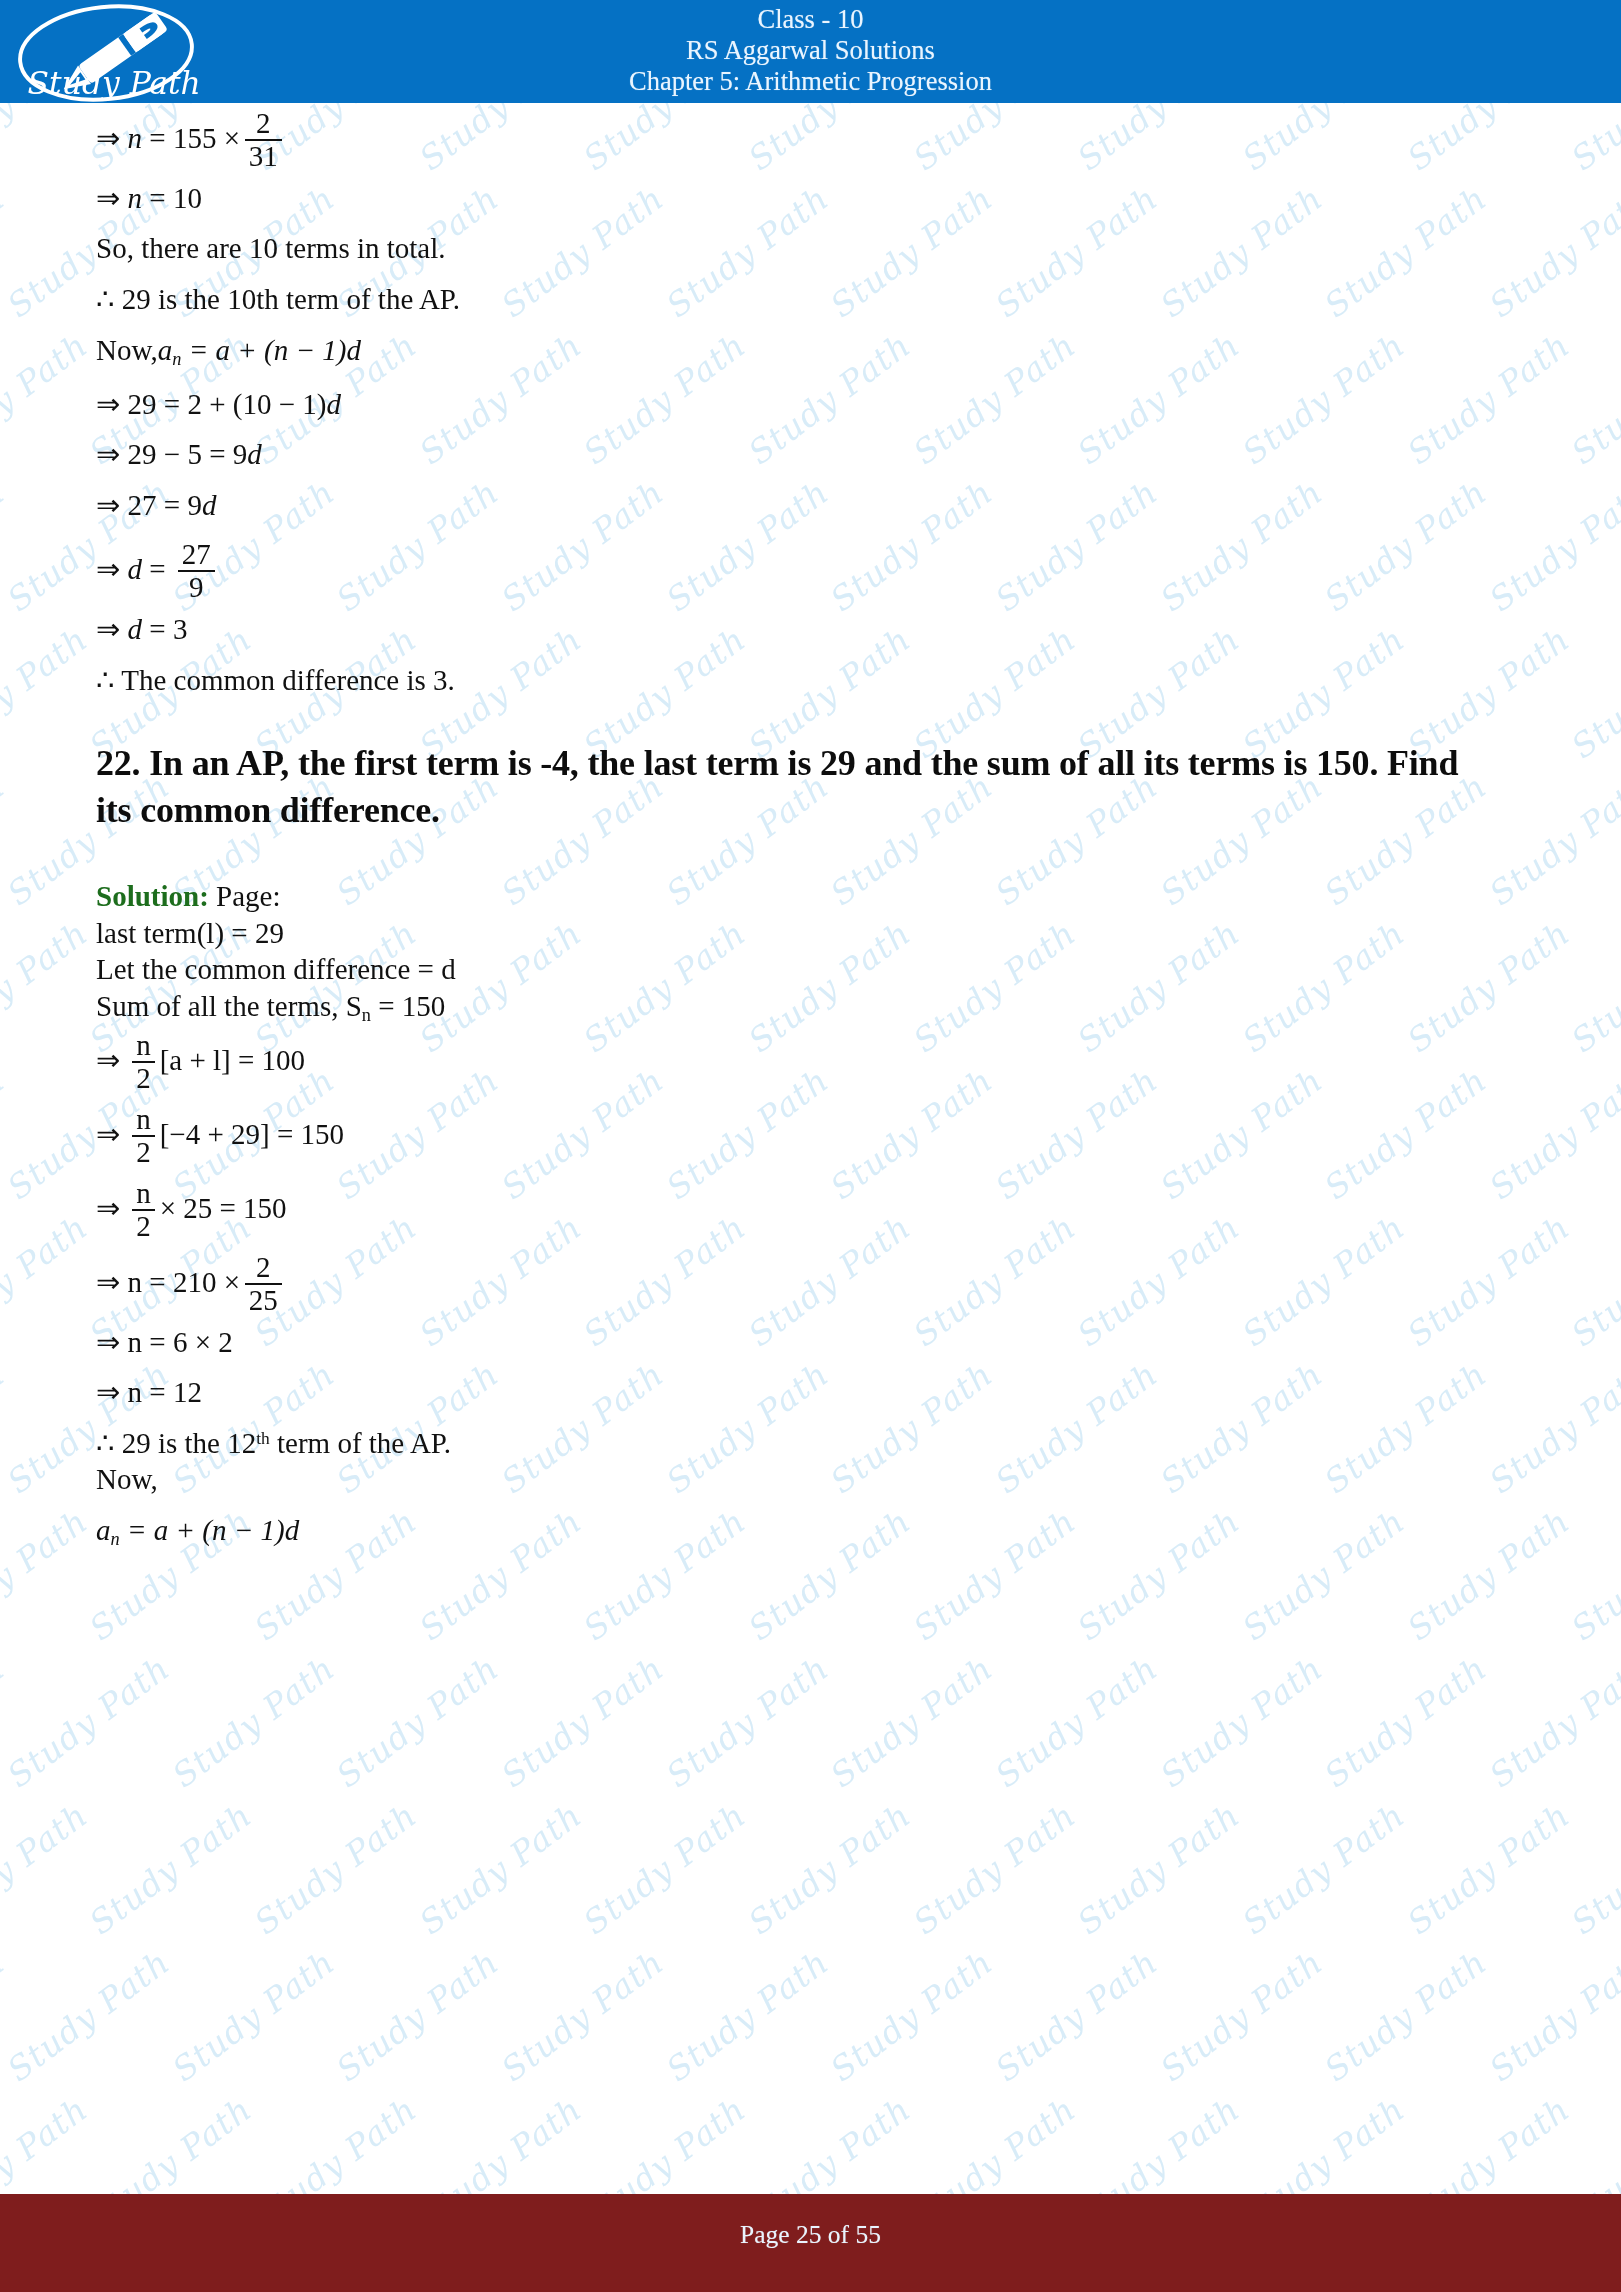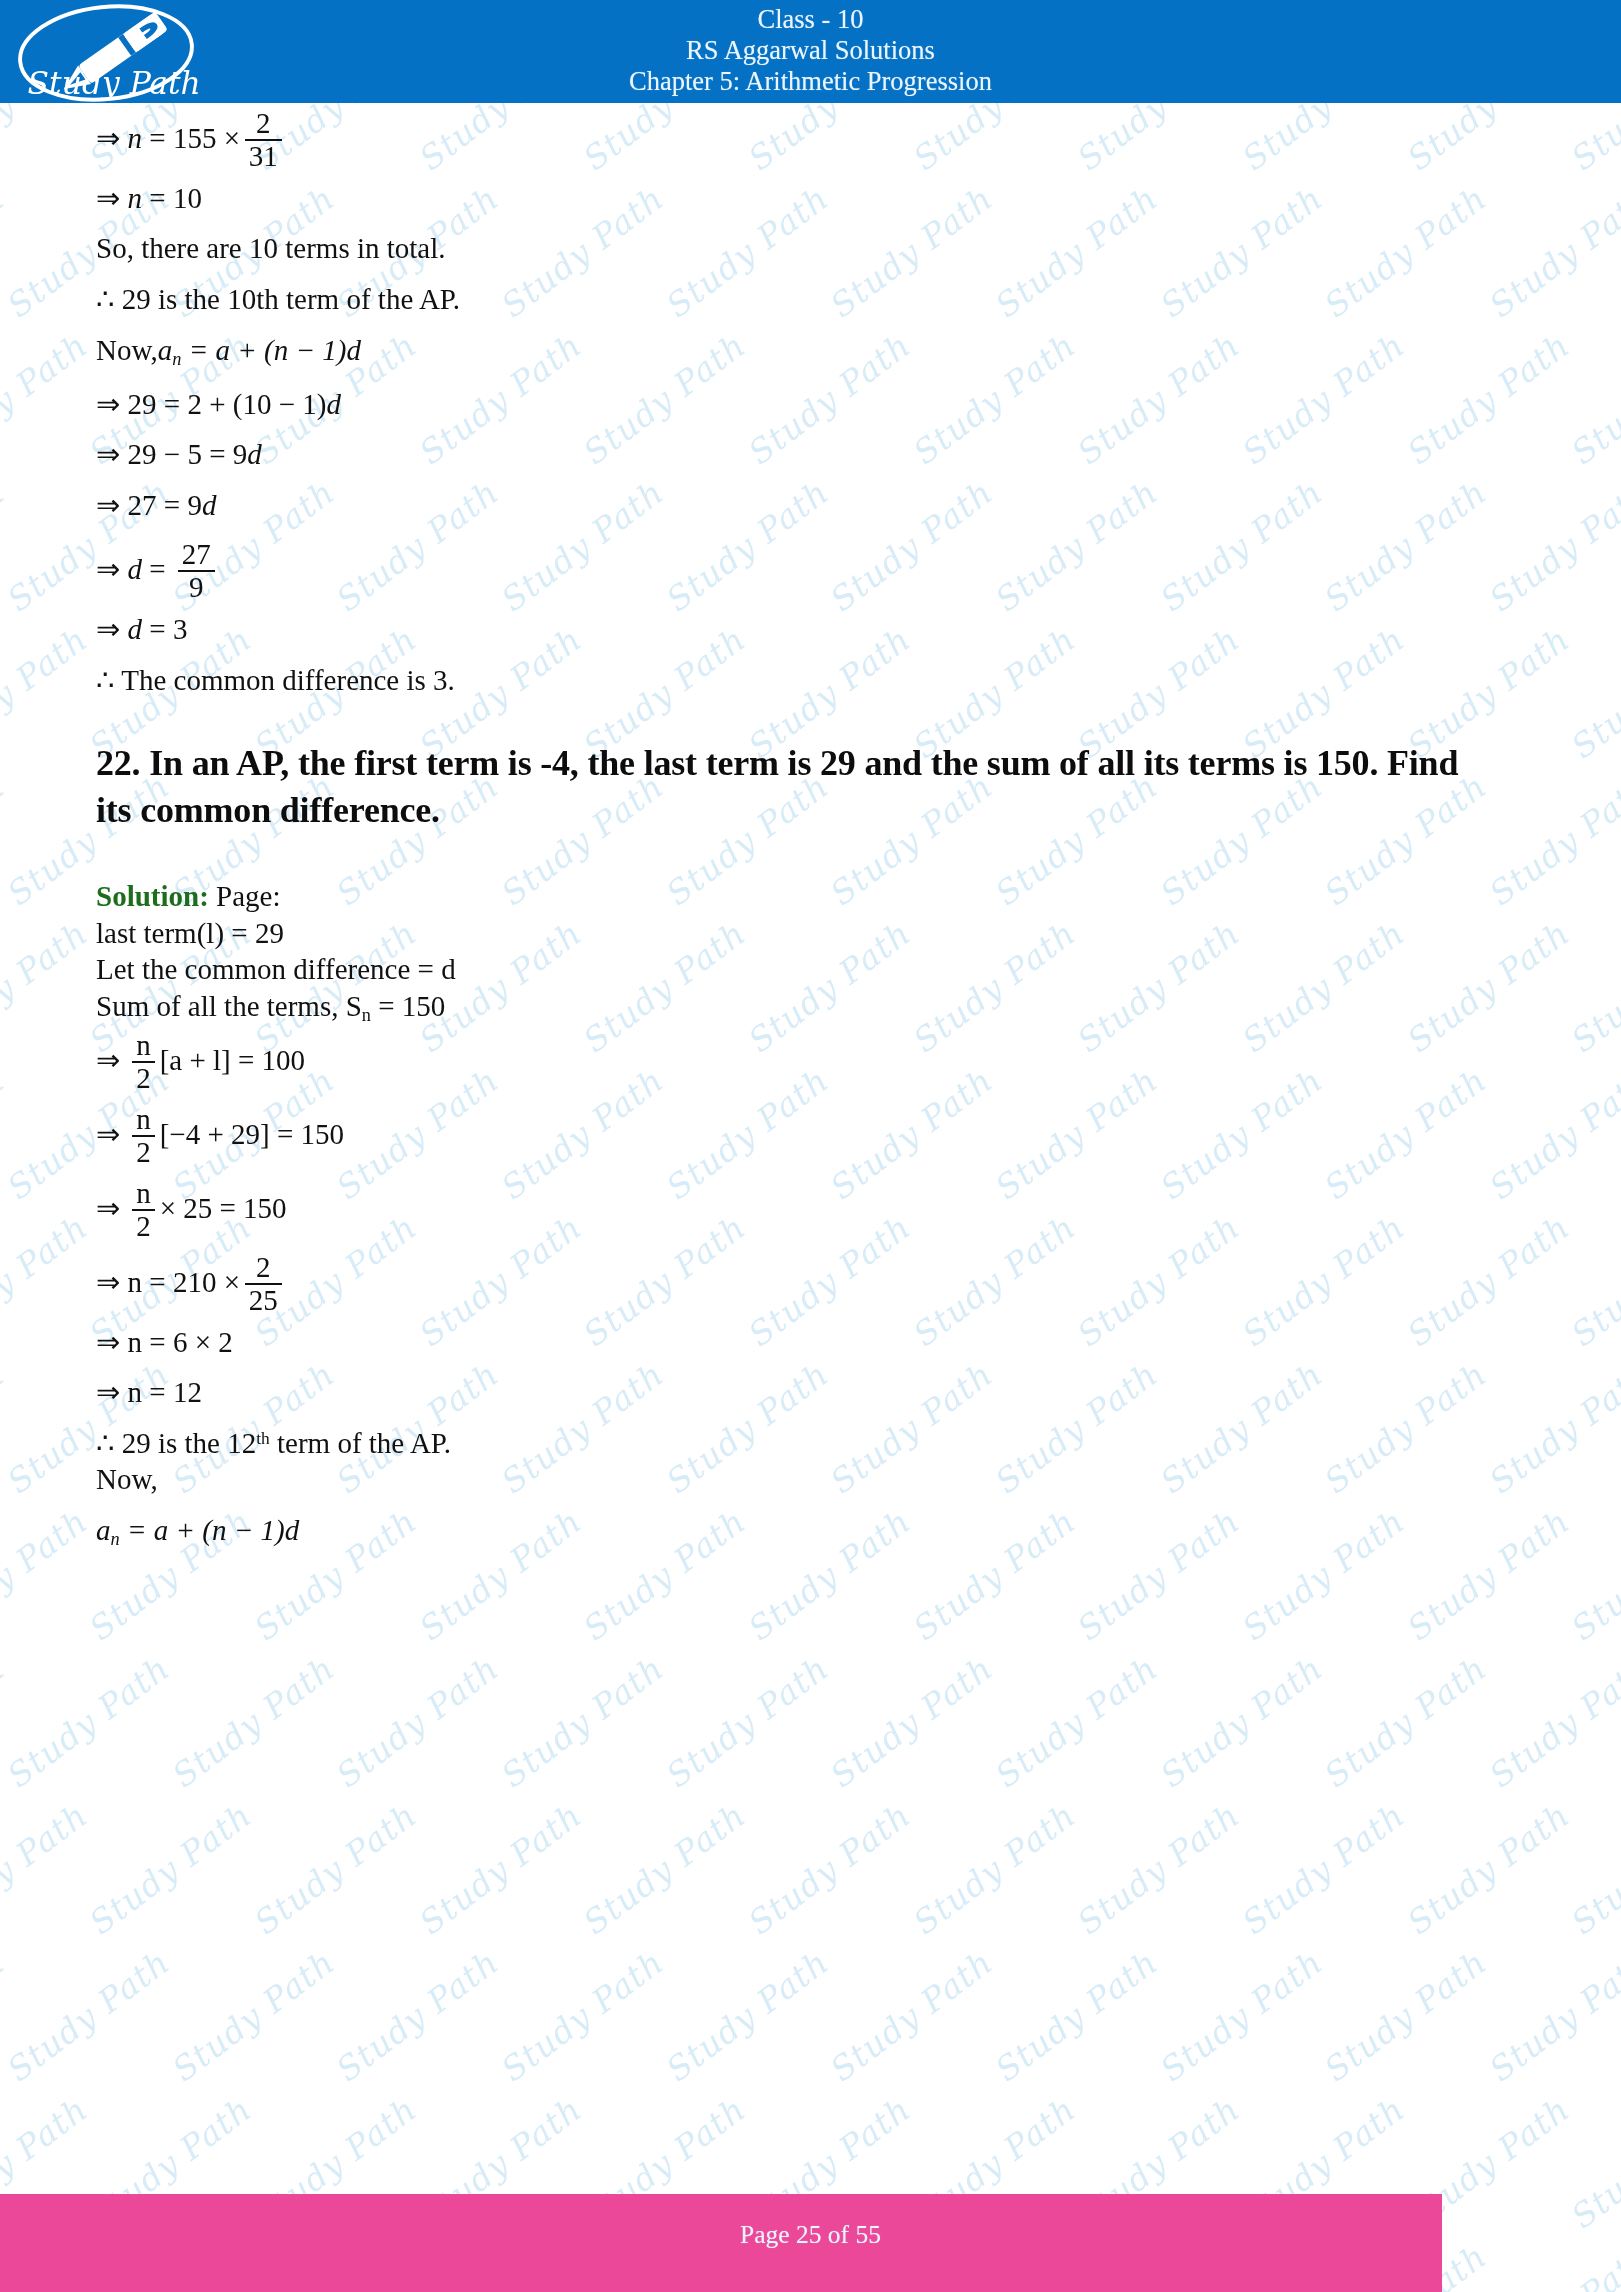--- a/index.html
+++ b/index.html
@@ -70,23 +70,23 @@
     line-height: 1.17;
     font-size: 26.5px;
     text-shadow: 0 0 1px rgba(255,255,255,0.45);
   }
 
   
   #footer {
     position: absolute;
     left: 0;
     top: 2194px;
-    width: 1442px;
+    width: 1621px;
     height: 99px;
-    background: #ec4899;
+    background: #7f1d1d;
     z-index: 3;
   }
   #footer-text {
     position: absolute;
     left: 0;
     top: 25.5px;
     width: 1621px;
     text-align: center;
     color: #e9f4fe;
     font-size: 25.5px;

